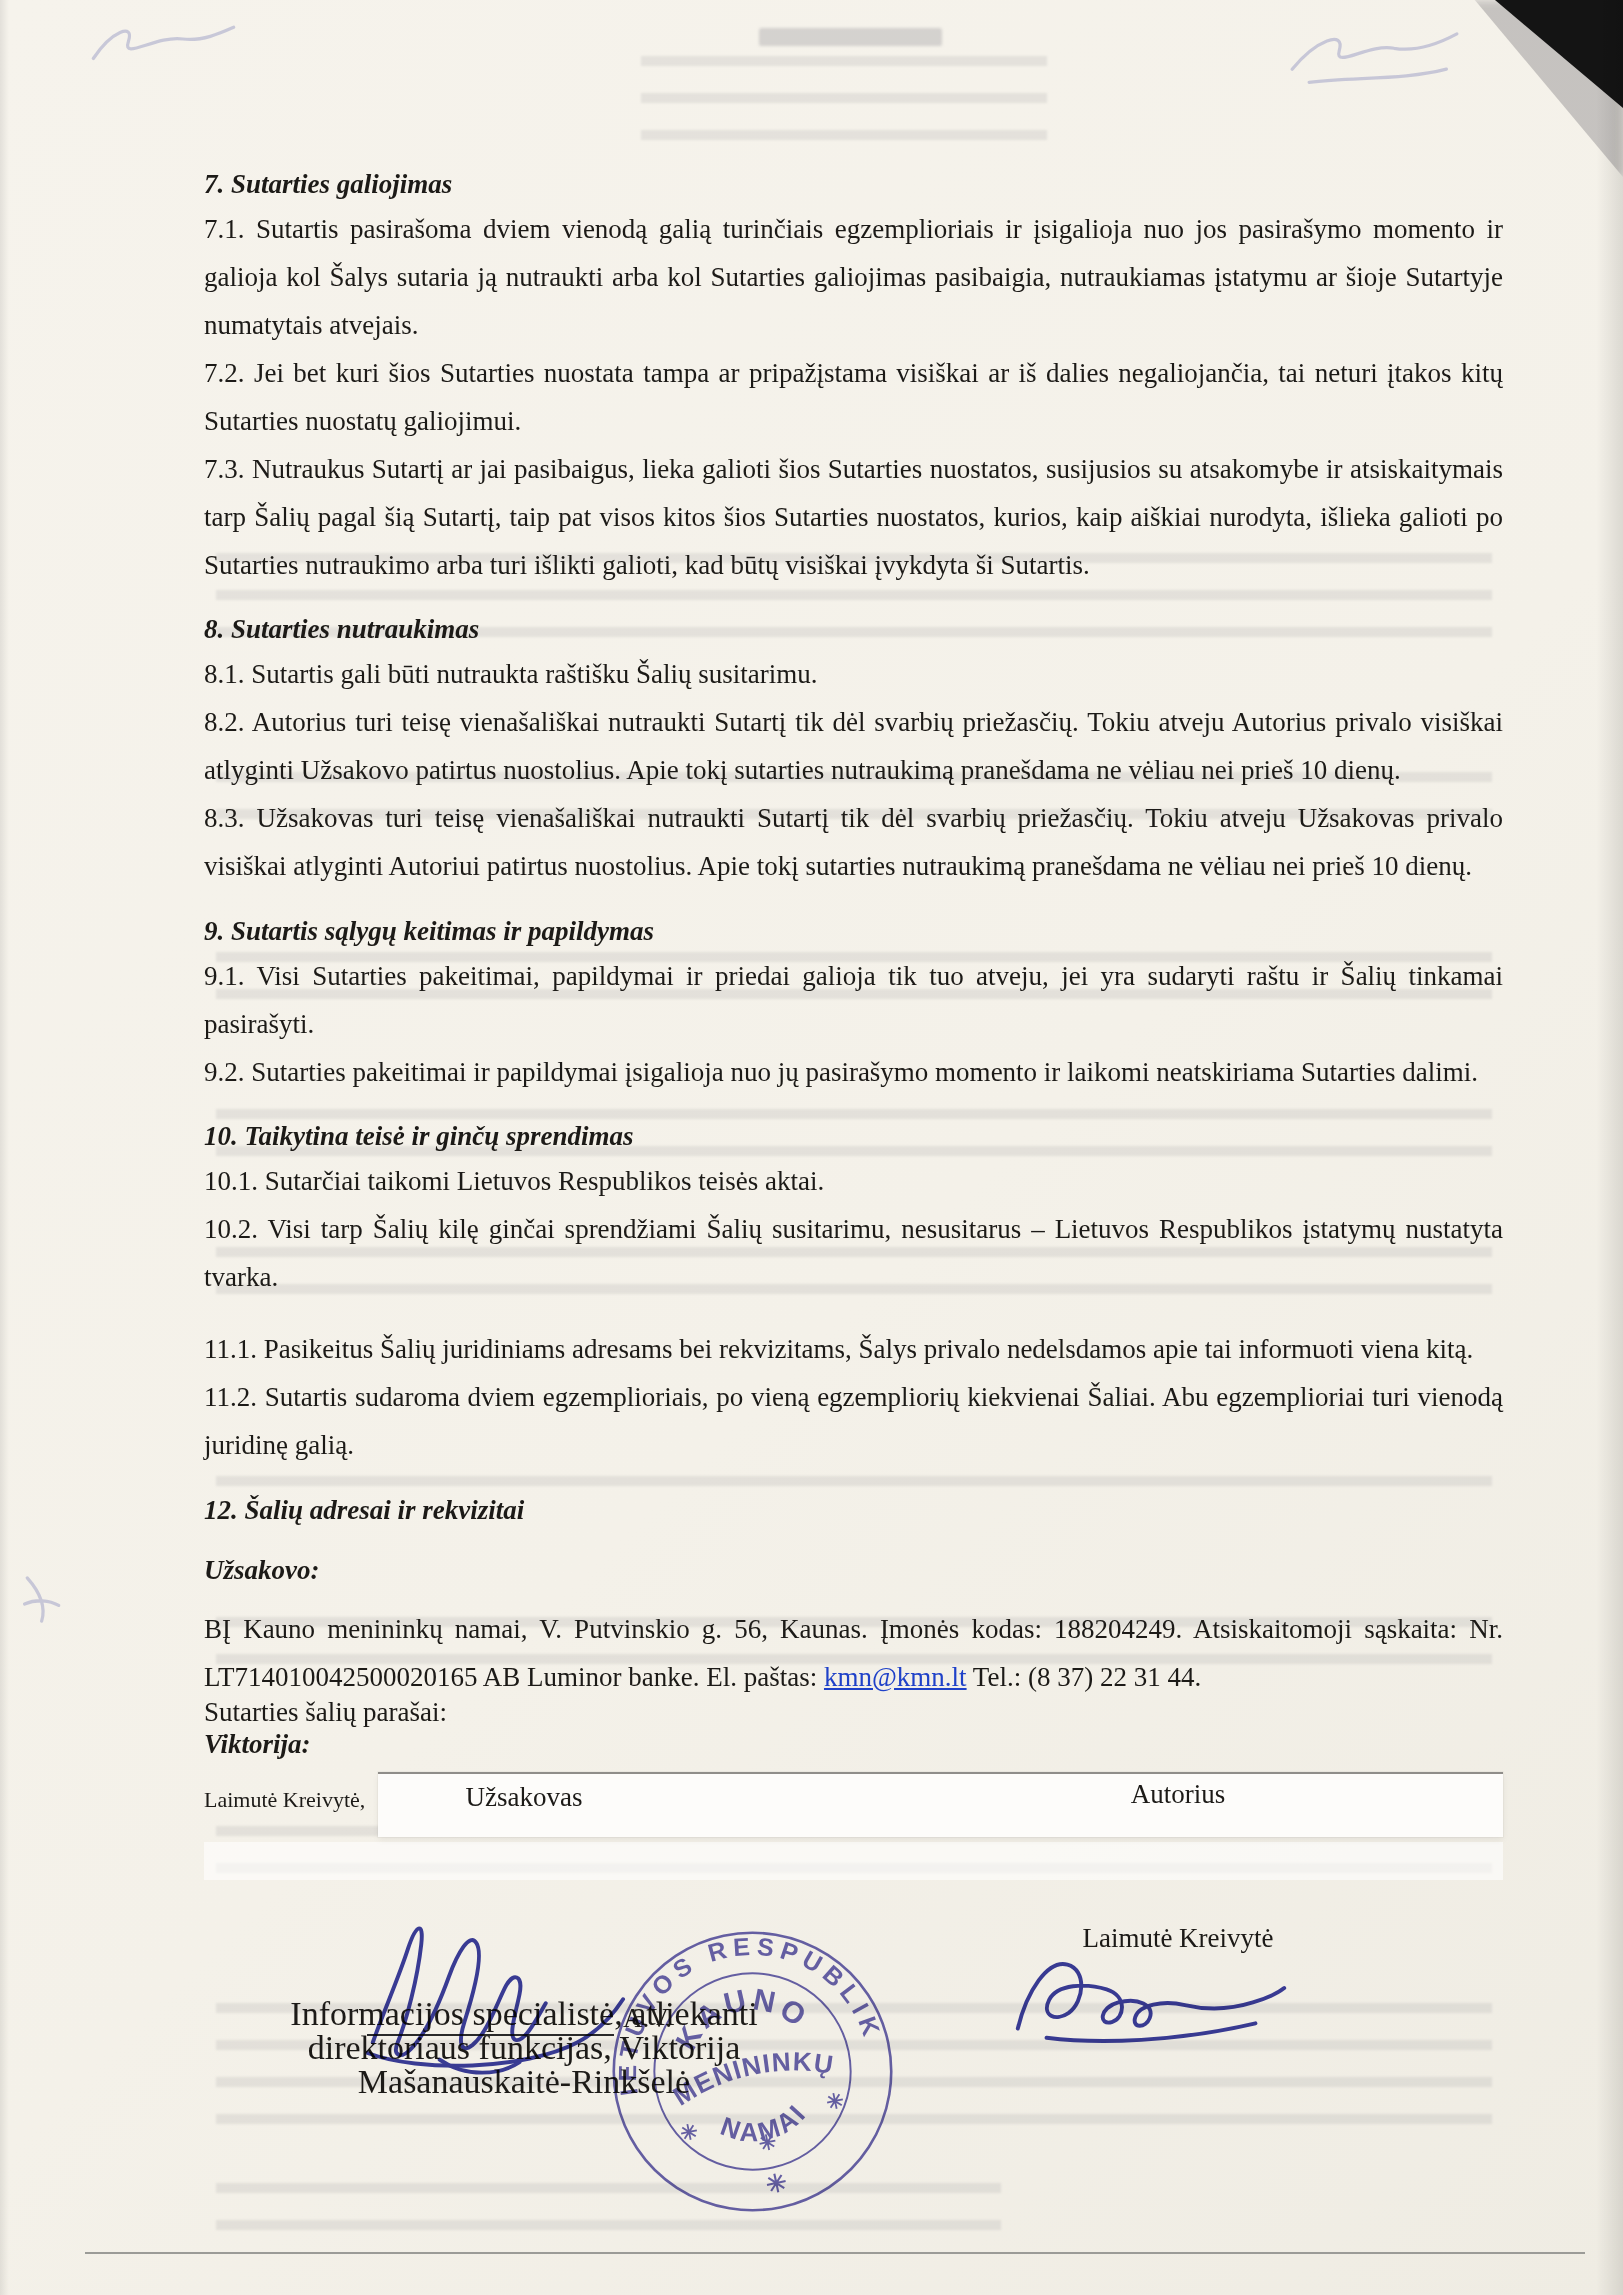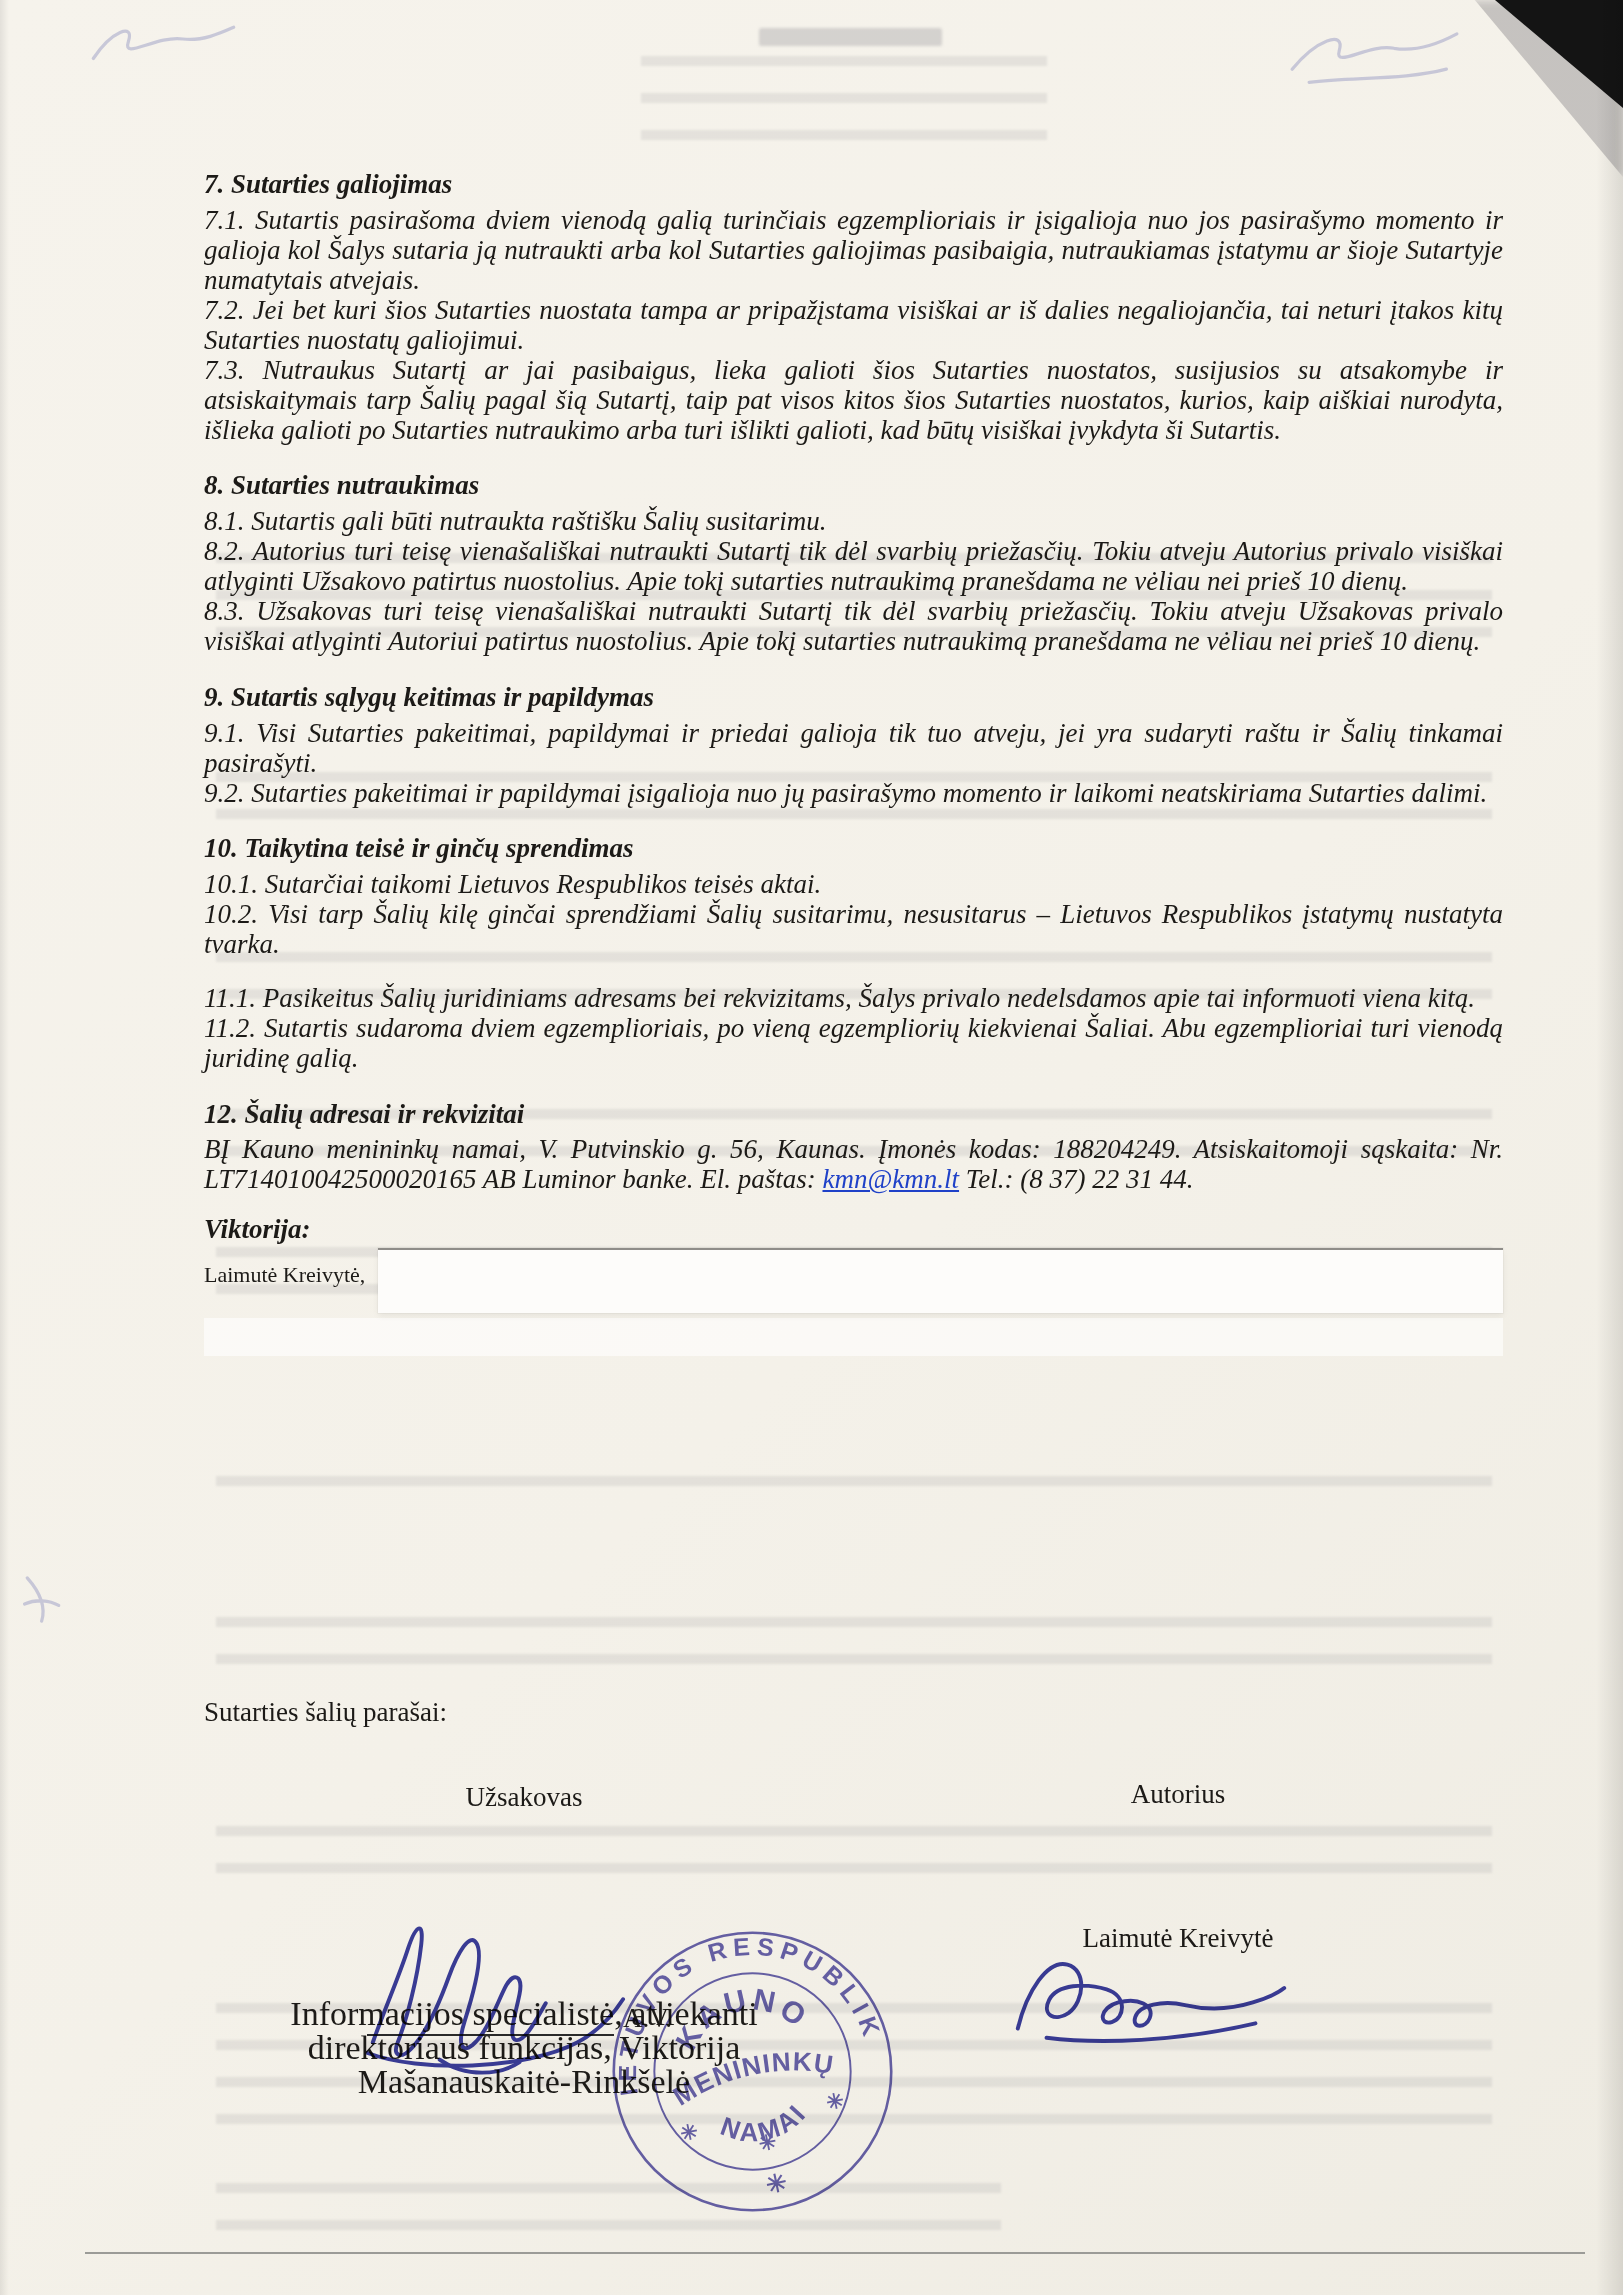--- a/index.html
+++ b/index.html
@@ -5,21 +5,21 @@
   html,body{margin:0;padding:0;background:#6e6e6e;}
   .page{
     position:relative;width:1623px;height:2295px;overflow:hidden;
     background:linear-gradient(135deg,#f6f3ec 0%,#f4f1e9 55%,#efece3 100%);
     font-family:"Liberation Serif",serif;color:#1c1a17;
   }
   
   .flow{position:absolute;left:204px;top:167px;width:1299px;}
   .sec{margin-bottom:23.6px;}
   .sec h3{font-size:27px;line-height:34px;font-style:italic;font-weight:bold;margin:0 0 3.9px 0;}
-  .sec p{font-size:27px;line-height:30px;margin:0;text-align:justify;font-style:italic;}
+  .sec p{font-size:27px;line-height:48px;margin:0;text-align:justify;}
   .lbl{font-weight:bold;font-style:italic;margin:19.6px 0 10.5px 0 !important;text-align:left !important;}
   .email{color:#1f41c8;text-decoration:underline;}
   .name-row{display:flex;align-items:flex-start;font-size:22px;line-height:34px;margin-top:14.4px;}
   .name-row>span:first-child{white-space:nowrap;}
   .redaction{
     flex:1;height:63px;margin-left:13px;margin-top:-10.5px;
     background:#fdfcfa;border-top:2px solid #8f8d89;
     box-shadow:0 0 0 0.7px rgba(0,0,0,0.045),0 2.6px 6.5px rgba(0,0,0,0.06);
   }
   .redaction2{width:100%;height:38px;margin-top:5.2px;background:rgba(255,255,255,0.6);}
@@ -107,20 +107,21 @@
       <p>10.2. Visi tarp Šalių kilę ginčai sprendžiami Šalių susitarimu, nesusitarus – Lietuvos Respublikos įstatymų nustatyta tvarka.</p>
     </section>
 
     <section class="sec">
       <p>11.1. Pasikeitus Šalių juridiniams adresams bei rekvizitams, Šalys privalo nedelsdamos apie tai informuoti viena kitą.</p>
       <p>11.2. Sutartis sudaroma dviem egzemplioriais, po vieną egzempliorių kiekvienai Šaliai. Abu egzemplioriai turi vienodą juridinę galią.</p>
     </section>
 
     <section class="sec">
       <h3>12. Šalių adresai ir rekvizitai</h3>
+      <p class="lbl">Užsakovo:</p>
       <p><span>BĮ Kauno menininkų namai, V. Putvinskio g. 56, Kaunas. Įmonės kodas: 188204249. Atsiskaitomoji sąskaita: Nr. LT714010042500020165 AB Luminor banke. El. paštas: </span><span class="email">kmn@kmn.lt</span><span> Tel.: (8 37) 22 31 44.</span></p>
       <p class="lbl">Viktorija:</p>
       <div class="name-row">
         <span>Laimutė Kreivytė,</span>
         <span class="redaction"></span>
       </div>
       <div class="redaction2"></div>
     </section>
   </div>
 

